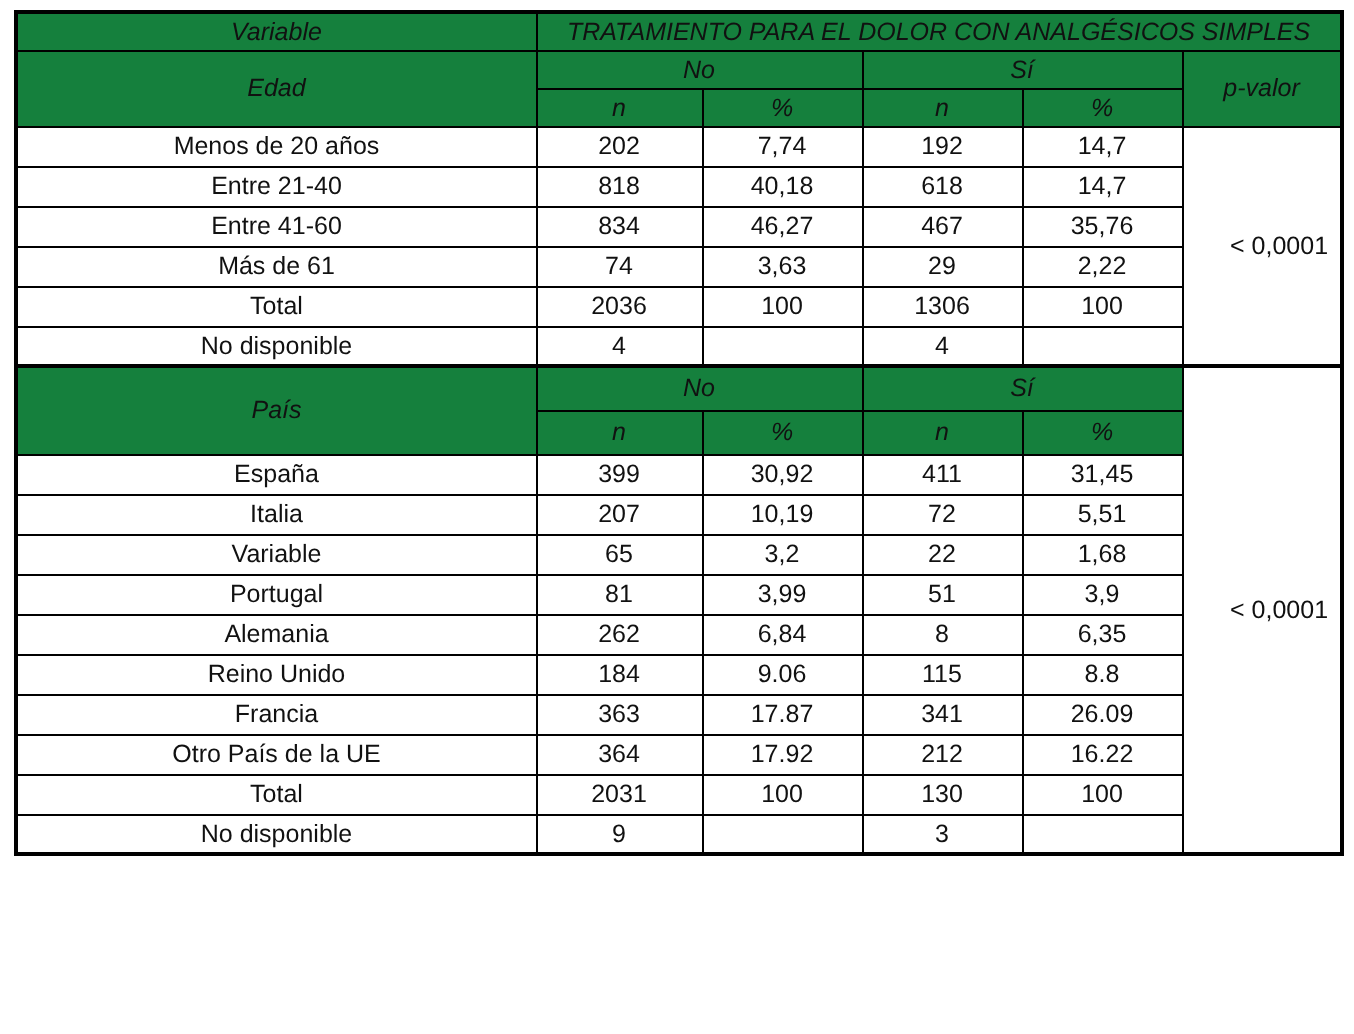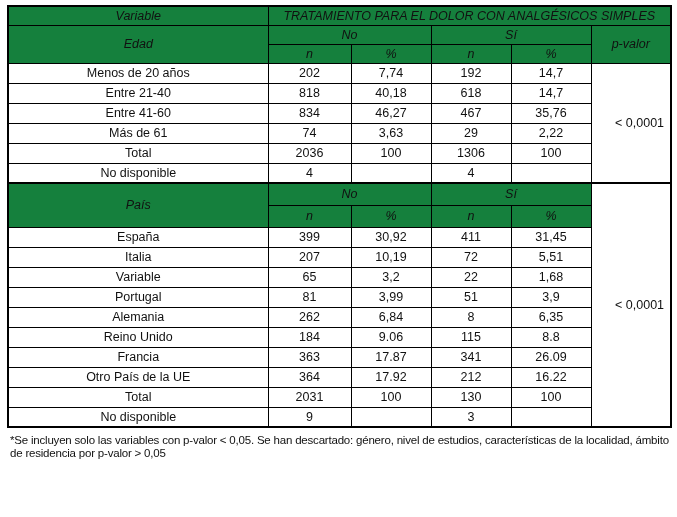--- a/index.html
+++ b/index.html
@@ -211,15 +211,14 @@
     <tr>
       <td class="lbl">No disponible</td>
       <td class="num">9</td>
       <td class="num"></td>
       <td class="num">3</td>
       <td class="num"></td>
     </tr>
   </tbody>
     </table>
 
-  <div class="footnote">*Se incluyen solo las variables con p-valor &lt; 0,05. Se han descartado: género, nivel de estudios, características de la localidad, ámbito de residencia por p-valor &gt; 0,05</div>
 
 </div>
 
 </body></html>

